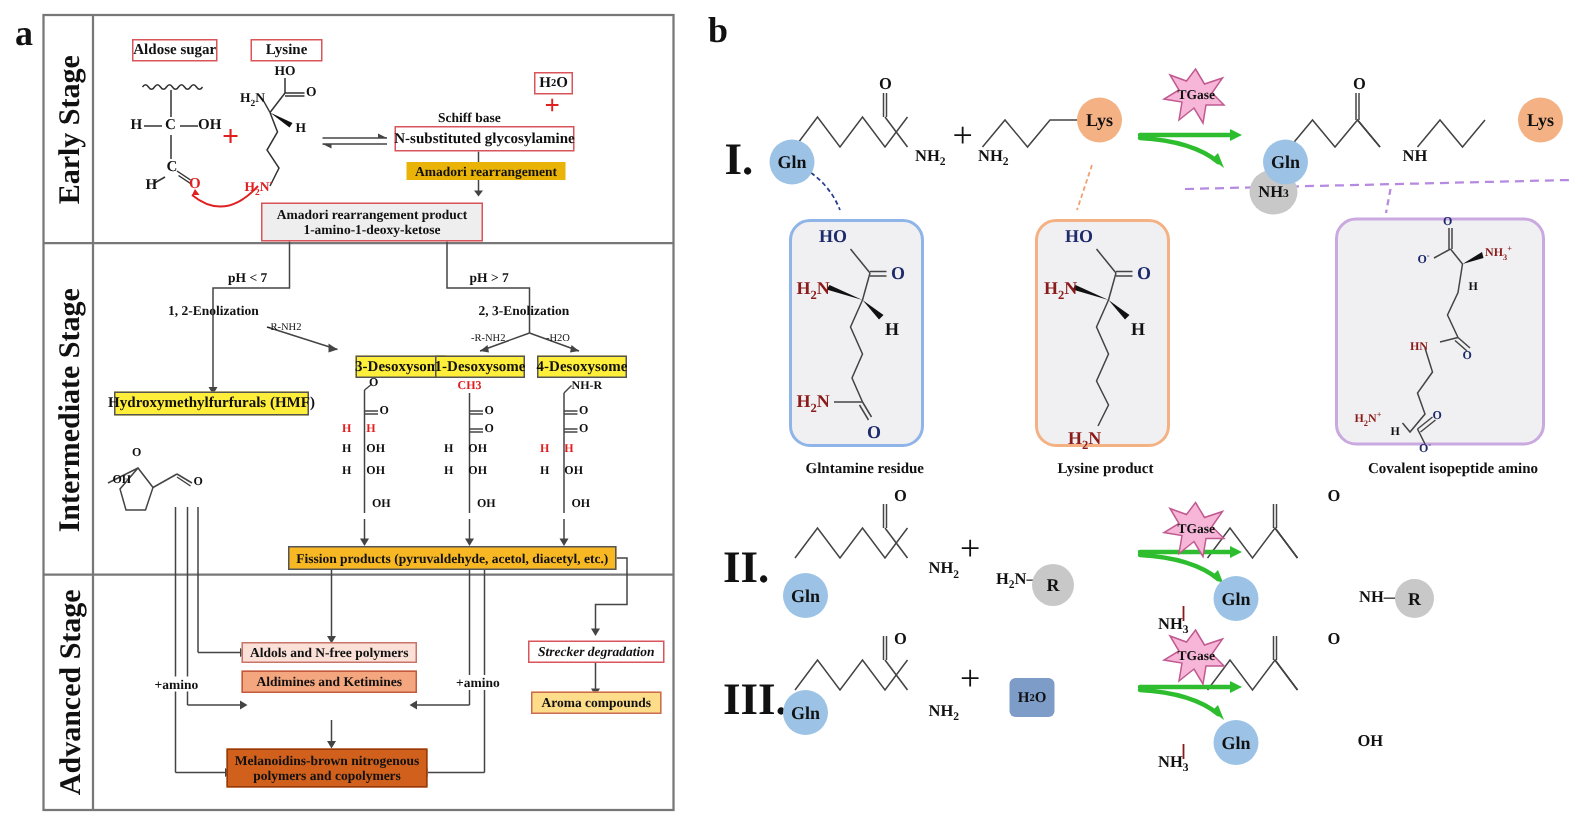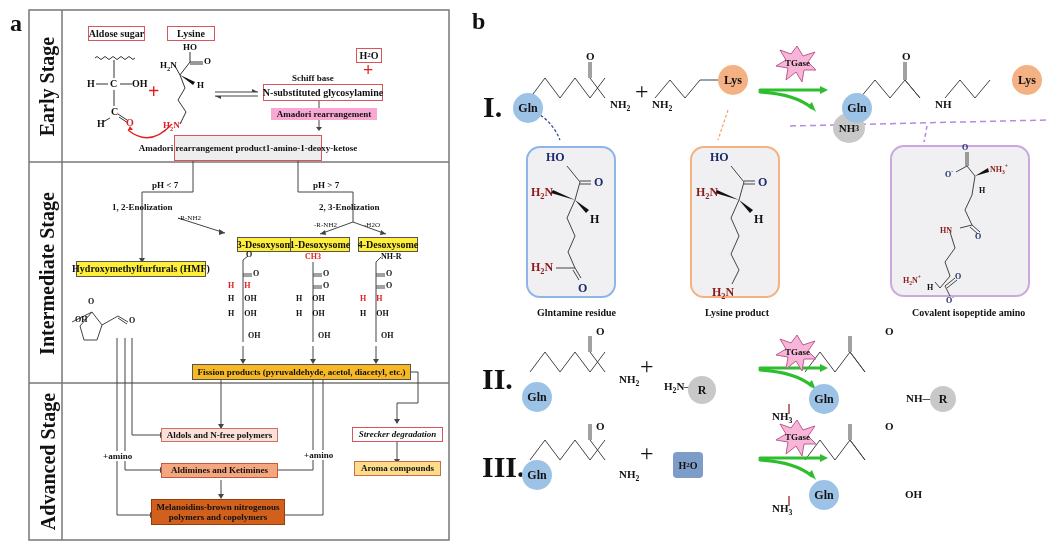--- a/index.html
+++ b/index.html
@@ -9,21 +9,21 @@
   .panel-letter{font-size:24px;font-weight:bold;}
   .stage-label{position:absolute;font-weight:bold;font-size:20px;white-space:nowrap;transform:rotate(-90deg);transform-origin:center center;}
   .box{position:absolute;font-weight:bold;font-size:10px;text-align:center;white-space:nowrap;box-sizing:border-box;display:flex;align-items:center;justify-content:center;line-height:1.15;}
   .redbox{border:1.5px solid #d9555a;background:#fff;}
   .yellow{background:#ffef3a;border:1.2px solid #555;}
   .orangebox{background:#f7b824;border:1.2px solid #555;}
   .peach{background:#fbe0d8;border:1.2px solid #c87468;}
   .salmon{background:#f4a67e;border:1.2px solid #c15a3f;}
   .brown{background:#d1601c;border:1.2px solid #963b0c;}
   .gold{background:#fddc8a;border:1.2px solid #c96c52;}
-  .grey{background:#f9a8d4;}
+  .grey{background:#eab308;}
   .chem{font-size:10px;font-weight:bold;position:absolute;white-space:nowrap;}
   .red{color:#e02020;}
   .dred{color:#8b1a1a;}
   .navy{color:#1d2a6b;}
   .circle{position:absolute;border-radius:50%;display:flex;align-items:center;justify-content:center;font-weight:bold;font-size:12px;}
   .gln{background:#9cc3e6;width:30px;height:30px;}
   .lys{background:#f4b183;width:30px;height:30px;}
   .gr{background:#c8c8c8;}
   .roman{position:absolute;font-size:30px;font-weight:bold;}
   .resbox{position:absolute;border-radius:14px;background:#f0f0f2;box-sizing:border-box;}
@@ -100,21 +100,21 @@
 <div class="chem red" style="left:126px;top:117px;">O</div>
 <div class="chem" style="left:183px;top:42px;font-size:9px;">HO</div>
 <div class="chem" style="left:204px;top:56px;font-size:9px;">O</div>
 <div class="chem" style="left:160px;top:60px;font-size:9px;">H<sub>2</sub>N</div>
 <div class="chem" style="left:197px;top:80px;font-size:9px;">H</div>
 <div class="chem red" style="left:163px;top:118px;font-size:9px;">H<sub>2</sub>N<sup>-</sup></div>
 
 <div class="abs lbl" style="left:292px;top:73px;font-size:9px;">Schiff base</div>
 <div class="box redbox" style="left:263px;top:84px;width:120px;height:17px;">N-substituted glycosylamine</div>
 <div class="box grey" style="left:271px;top:108px;width:106px;height:12px;font-size:9px;">Amadori rearrangement</div>
-<div class="box grey redbox" style="left:174px;top:135px;width:148px;height:26px;background:#eee;font-size:9px;">
+<div class="box grey redbox" style="left:174px;top:135px;width:148px;height:26px;flex-direction:column;background:#eee;font-size:9px;">
   <span>Amadori rearrangement product</span>
   <span>1-amino-1-deoxy-ketose</span>
 </div>
 
 <svg class="abs" style="left:0;top:0" width="460" height="548">
   <g stroke="#444" stroke-width="1" fill="none">
     <polyline points="193,162 193,192 142,192 142,260"></polyline>
     <polyline points="298,162 298,192 353,192 353,222"></polyline>
     <line x1="178" y1="218" x2="225" y2="233"></line>
     <line x1="353" y1="222" x2="320" y2="234"></line>
@@ -218,21 +218,21 @@
 <div class="chem" style="left:360px;top:309px;font-size:8px;">H &nbsp;&nbsp;&nbsp; OH</div>
 <div class="chem" style="left:381px;top:331px;font-size:8px;">OH</div>
 
 <div class="chem" style="left:75px;top:315px;font-size:8px;">OH</div>
 <div class="chem" style="left:88px;top:297px;font-size:8px;">O</div>
 <div class="chem" style="left:129px;top:316px;font-size:8px;">O</div>
 
 <div class="box orangebox" style="left:192px;top:364px;width:219px;height:16px;font-size:9px;">Fission products (pyruvaldehyde, acetol, diacetyl, etc.)</div>
 
 <div class="box peach" style="left:161px;top:428px;width:117px;height:14px;font-size:9px;">Aldols and N-free polymers</div>
-<div class="box salmon" style="left:161px;top:463px;width:117px;height:15px;font-size:9px;">Aldimines and Ketimines</div>
+<div class="box salmon" style="left:161px;top:447px;width:117px;height:15px;font-size:9px;">Aldimines and Ketimines</div>
 <div class="box brown" style="left:151px;top:499px;width:134px;height:26px;flex-direction:column;font-size:9px;">
   <span>Melanoidins-brown nitrogenous</span>
   <span>polymers and copolymers</span>
 </div>
 <div class="box redbox" style="left:352px;top:427px;width:91px;height:15px;font-size:9px;font-style:italic;">Strecker degradation</div>
 <div class="box gold" style="left:354px;top:461px;width:87px;height:15px;font-size:9px;">Aroma compounds</div>
 <div class="abs lbl" style="left:103px;top:451px;font-size:9px;background:#fff;">+amino</div>
 <div class="abs lbl" style="left:304px;top:450px;font-size:9px;background:#fff;">+amino</div>
 
 <div class="abs panel-letter" style="left:472px;top:8px;">b</div>

